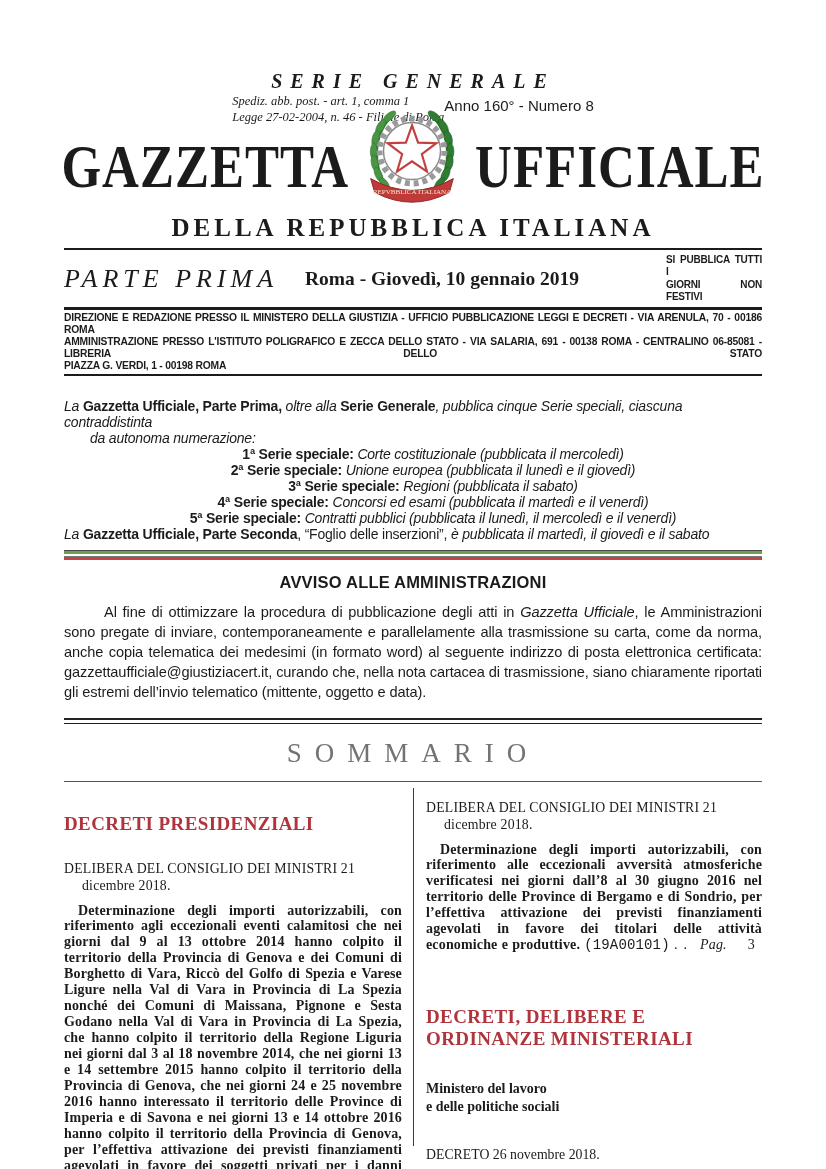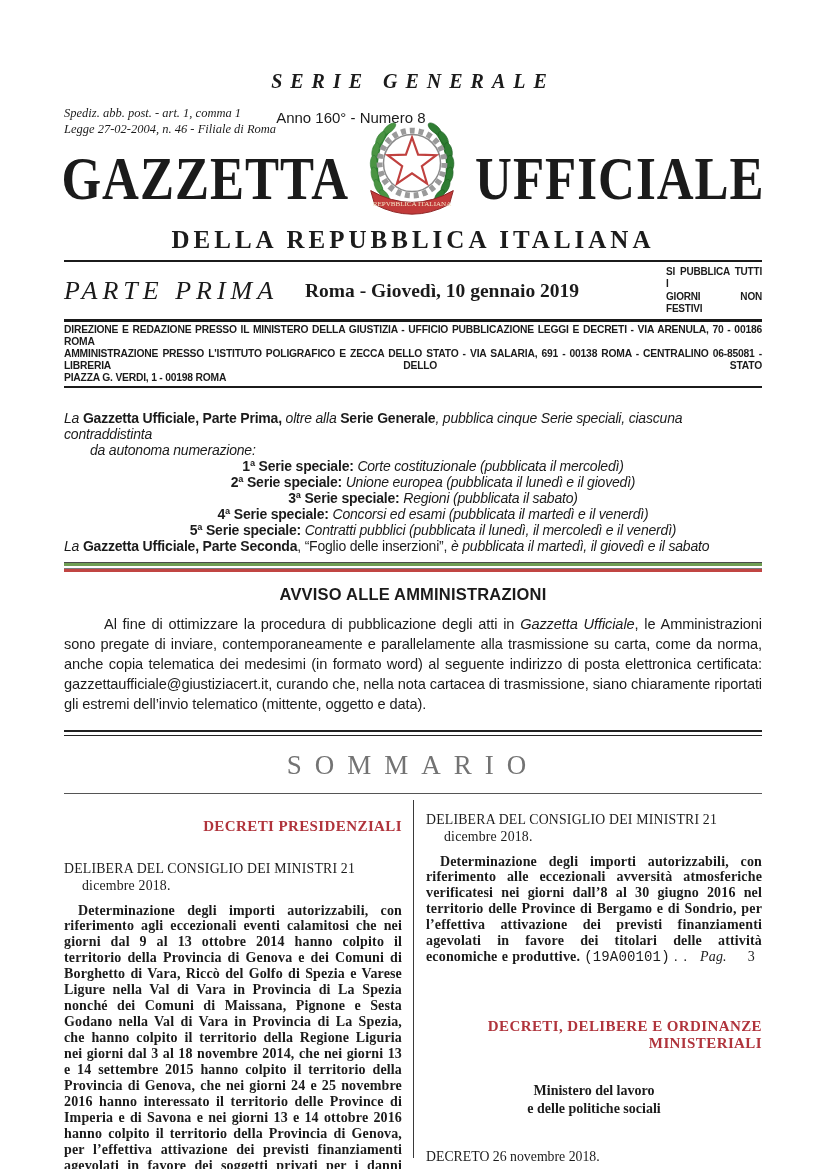--- a/index.html
+++ b/index.html
@@ -7,21 +7,21 @@
     width:826px;height:1169px;background:#ffffff;margin:0 auto;
     position:relative;overflow:hidden;color:#1b1b1b;
     font-family:"Liberation Serif", serif;
     box-sizing:border-box;padding:64px 64px 0 64px;
   }
   
   .serie-generale{
     text-align:center;font-style:italic;font-weight:700;
     font-size:20px;letter-spacing:8px;margin-top:6px;
   }
-  .meta-row{display:flex;justify-content:flex-start;align-items:flex-start;margin-top:12px;}
+  .meta-row{display:flex;justify-content:center;align-items:flex-start;}
   .mail-info{font-style:italic;font-size:12.5px;line-height:1.3;}
   .issue-no{font-family:"Liberation Sans", sans-serif;font-weight:400;font-size:15px;padding-top:4px;}
   
   .masthead{display:flex;justify-content:center;align-items:center;margin-top:0px;height:84px;}
   .masthead .word{
     font-weight:700;font-size:51px;letter-spacing:1px;
     display:inline-block;transform:scaleY(1.22);transform-origin:center 60%;
     white-space:nowrap;
   }
   .emblem{width:118px;height:124px;margin:-34px 4px -6px 4px;flex:0 0 auto;}
@@ -76,37 +76,37 @@
     text-align:center;font-size:27px;letter-spacing:13px;margin-top:14px;
     color:#737373;
   }
   .toc-rule{border:none;border-top:1.5px solid #555;margin:12px 0 0 0;}
   .toc{position:relative;display:flex;margin-top:4px;}
   .toc::before{content:"";position:absolute;left:349px;top:2px;width:1px;height:358px;background:#3a3a3a;}
   .toc-left{width:338px;}
   .toc-gap{width:24px;flex:0 0 auto;}
   .toc-right{width:336px;}
   .toc-section{
-    color:#b0343c;font-weight:700;font-size:15px;text-align:right;
-    letter-spacing:0.4px;margin:20px 0 0 0;
+    color:#b0343c;font-weight:700;font-size:19px;text-align:left;
+    letter-spacing:0.4px;margin:27px 0 0 0;
   }
   .entry-head{
     font-size:13.8px;margin-top:26px;line-height:1.2;
     padding-left:18px;text-indent:-18px;letter-spacing:0.2px;
   }
   .entry-body{
     font-weight:700;font-size:14px;line-height:1.14;text-align:justify;
     margin-top:8px;text-indent:14px;letter-spacing:0.15px;word-spacing:0.5px;
   }
   .entry-body .code{font-weight:400;font-family:Liberation Mono, monospace;}
   .entry-body .dots{font-weight:400;letter-spacing:1px;}
   .entry-body .pag{font-weight:400;font-style:italic;margin-left:8px;}
   .entry-body .pnum{font-weight:400;display:inline-block;min-width:24px;text-align:right;}
   .ministry{
-    text-align:center;font-weight:700;font-size:14px;line-height:1.3;margin-top:30px;
+    font-weight:700;font-size:14px;line-height:1.3;margin-top:30px;
   }
   .decree-head{font-size:13.8px;margin-top:30px;}
 </style>
 </head>
 <body>
 
 <div class="page">
 
   <div class="serie-generale">SERIE  GENERALE</div>
 

